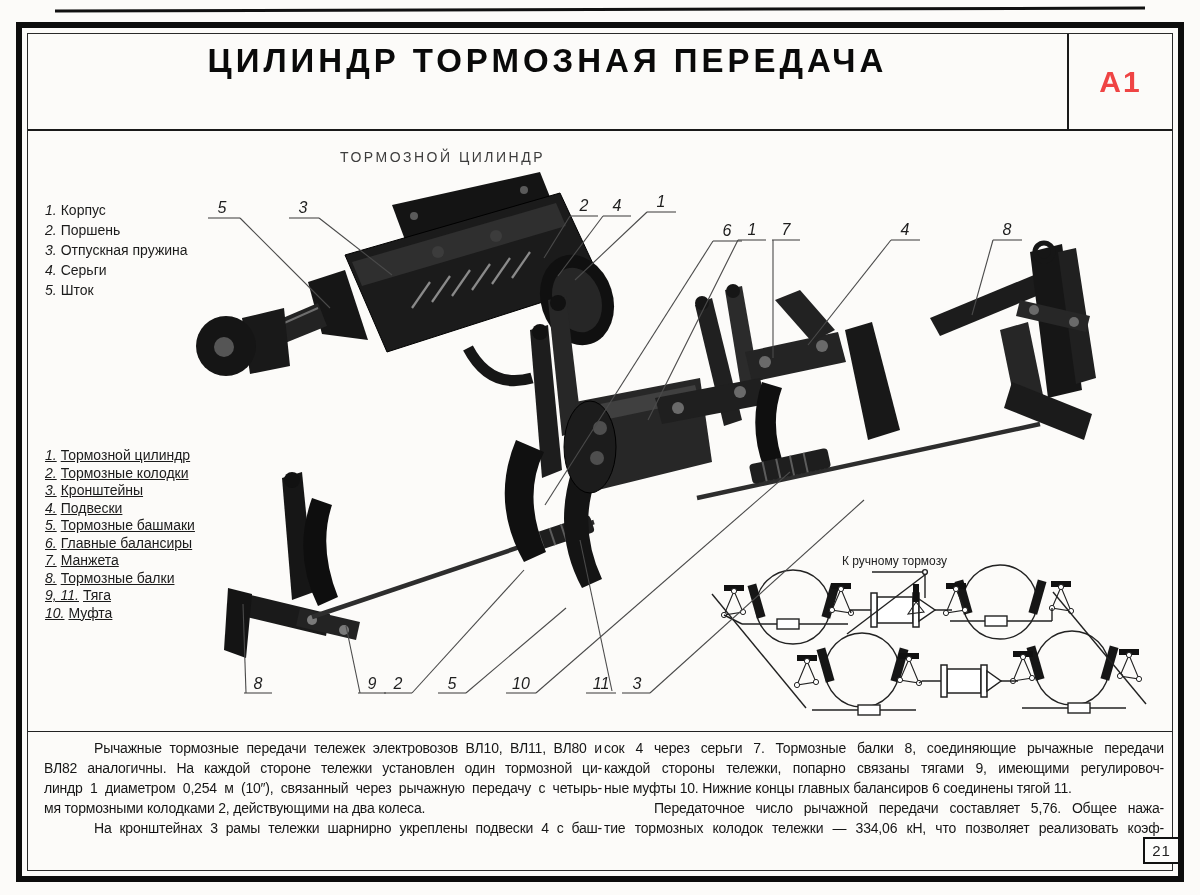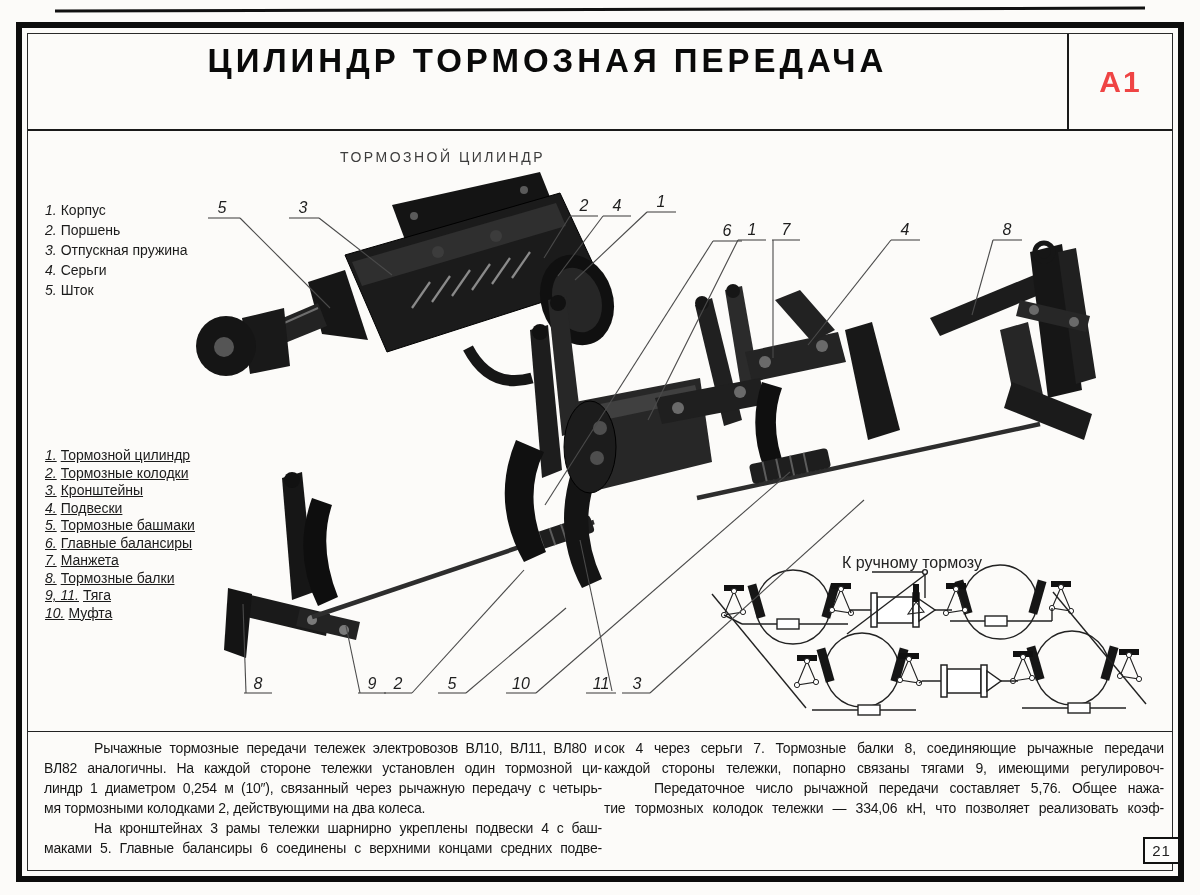--- a/index.html
+++ b/index.html
@@ -9,21 +9,21 @@
   .frame-outer { position:absolute; left:16px; top:22px; width:1168px; height:860px; border:6px solid #0d0d0d; }
   .frame-inner { position:absolute; left:27px; top:33px; width:1146px; height:838px; border:1px solid #2a2a2a; }
   .title-band { position:absolute; left:28px; top:34px; width:1144px; height:97px; border-bottom:2px solid #1a1a1a; }
   .title-text { position:absolute; left:0; top:6px; width:1039px; text-align:center; color:#0a0a0a;
                 font-weight:bold; font-size:33px; line-height:42px; letter-spacing:4px; }
   .a1-box { position:absolute; right:0; top:0; width:105px; height:95px; border-left:2px solid #1a1a1a;
             display:flex; align-items:center; justify-content:center; font-weight:bold; font-size:30px; letter-spacing:2px; color:#ef4444; }
   .content { position:absolute; left:28px; top:133px; width:1144px; height:598px; }
   .art { position:absolute; left:-28px; top:-133px; width:1200px; height:895px; z-index:1; }
   .fig-label { position:absolute; z-index:2; color:#3d3d3d; font-size:14px; letter-spacing:2.5px; white-space:nowrap; }
-  .handbrake { position:absolute; z-index:2; color:#222; font-size:16px; white-space:nowrap; }
+  .handbrake { position:absolute; z-index:2; color:#222; font-size:12px; white-space:nowrap; }
   .parts { position:absolute; z-index:2; color:#1b1b1b; font-size:14px; white-space:nowrap; }
   .parts .row { display:block; }
   .parts .num { font-style:italic; margin-right:4px; }
   .list1 .row { line-height:20px; }
   .list2 .row { line-height:17.5px; }
   .textblock { position:absolute; left:28px; top:731px; width:1144px; height:130px; border-top:1.5px solid #222;
                color:#161616; font-size:14px; z-index:2; }
   .tcol { position:absolute; top:6px; }
   .tcol-1 { left:16px; width:558px; }
   .tcol-2 { left:576px; width:560px; }
@@ -337,25 +337,25 @@
     </div>
   </div>
 
   <div class="textblock">
     <div class="tcol tcol-1">
       <span class="tline indent">Рычажные тормозные передачи тележек электровозов ВЛ10, ВЛ11, ВЛ80 и</span>
       <span class="tline">ВЛ82 аналогичны. На каждой стороне тележки установлен один тормозной ци-</span>
       <span class="tline">линдр 1 диаметром 0,254 м (10″), связанный через рычажную передачу с четырь-</span>
       <span class="tline last">мя тормозными колодками 2, действующими на два колеса.</span>
       <span class="tline indent">На кронштейнах 3 рамы тележки шарнирно укреплены подвески 4 с баш-</span>
-      <span class="tline">маками 5. Главные балансиры 6 соединены с верхними концами средних подве-</span>
     </div>
     <div class="tcol tcol-2">
       <span class="tline">сок 4 через серьги 7. Тормозные балки 8, соединяющие рычажные передачи</span>
       <span class="tline">каждой стороны тележки, попарно связаны тягами 9, имеющими регулировоч-</span>
+      <span class="tline last">ные муфты 10. Нижние концы главных балансиров 6 соединены тягой 11.</span>
       <span class="tline indent">Передаточное число рычажной передачи составляет 5,76. Общее нажа-</span>
       <span class="tline">тие тормозных колодок тележки — 334,06 кН, что позволяет реализовать коэф-</span>
     </div>
   </div>
 
   <div class="pagenum-box">
     <span>21</span>
   </div>
 </div>
 

